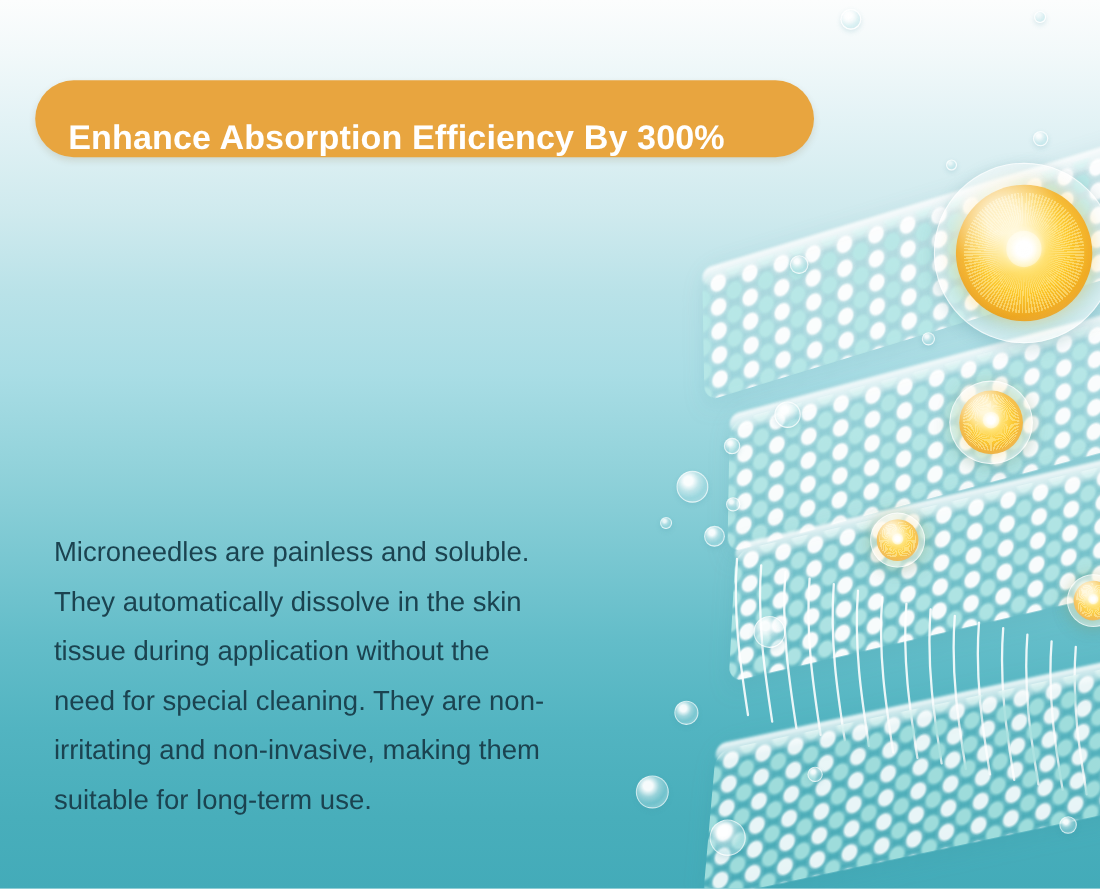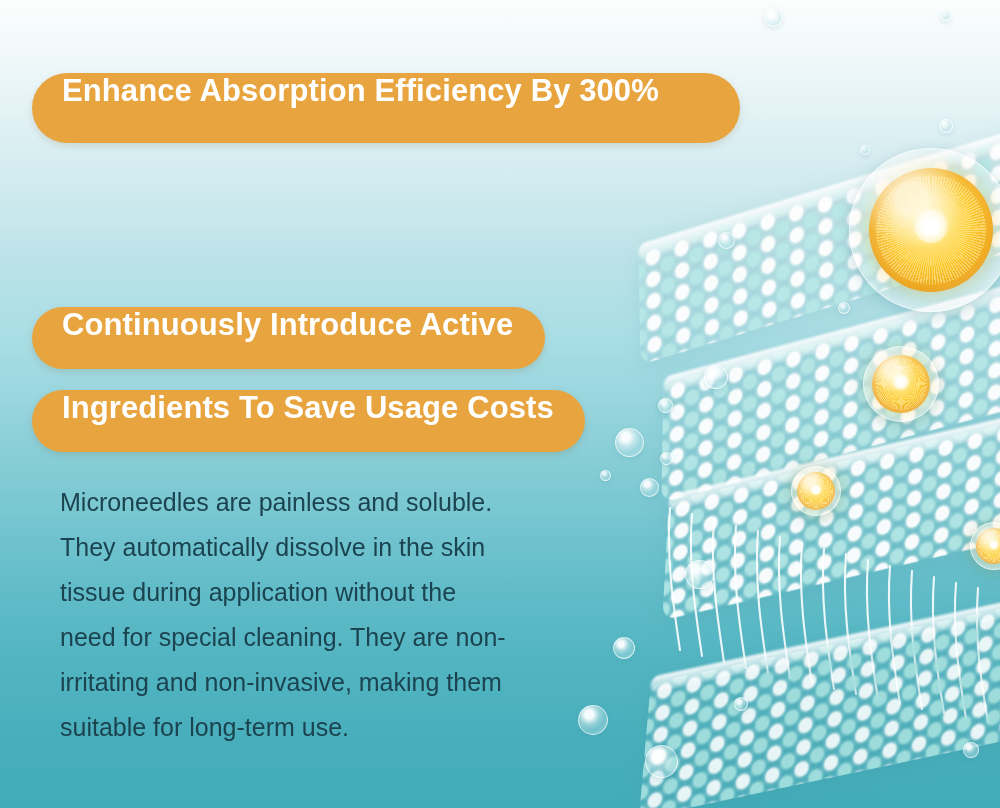--- a/index.html
+++ b/index.html
@@ -85,21 +85,21 @@
     box-shadow:inset -2px -3px 6px rgba(140,205,215,.35), 0 2px 5px rgba(70,150,165,.18);
   }
 
   
   .content{position:absolute;inset:0;}
 
   .pill{
     position:absolute;
     background:#e8a53f;
     border-radius:999px;
-    display:flex;align-items:flex-start;
+    display:flex;align-items:flex-end;
     box-shadow:0 3px 7px rgba(120,90,30,.16);
   }
   .pill span{
     color:#ffffff;
     font-size:31px;
     font-weight:bold;
     letter-spacing:.1px;
     white-space:nowrap;
     padding-left:30px;
   }
@@ -200,29 +200,23 @@
     <div class="bub" style="left:963px;top:742px;width:14px;height:14px;"></div>
   </div>
 
   <div class="content">
 
     <div class="pill" style="left:32px;top:73px;width:708px;height:70px;">
       <span>Enhance Absorption Efficiency By 300%</span>
     </div>
 
 
-    <div class="pill" style="left:32px;top:307px;width:513px;height:62px;">
-      <span>Continuously Introduce Active</span>
-    </div>
-
-    <div class="pill" style="left:32px;top:390px;width:553px;height:62px;">
-      <span>Ingredients To Save Usage Costs</span>
-    </div>
-
-    <div class="para lower" style="left:60px;top:480px;width:520px;">Microneedles are painless and soluble.
+
+
+    <div class="para lower" style="left:49px;top:480px;width:520px;">Microneedles are painless and soluble.
 They automatically dissolve in the skin
 tissue during application without the
 need for special cleaning. They are non-
 irritating and non-invasive, making them
 suitable for long-term use.</div>
 
   </div>
 </div>
 
 </body></html>

